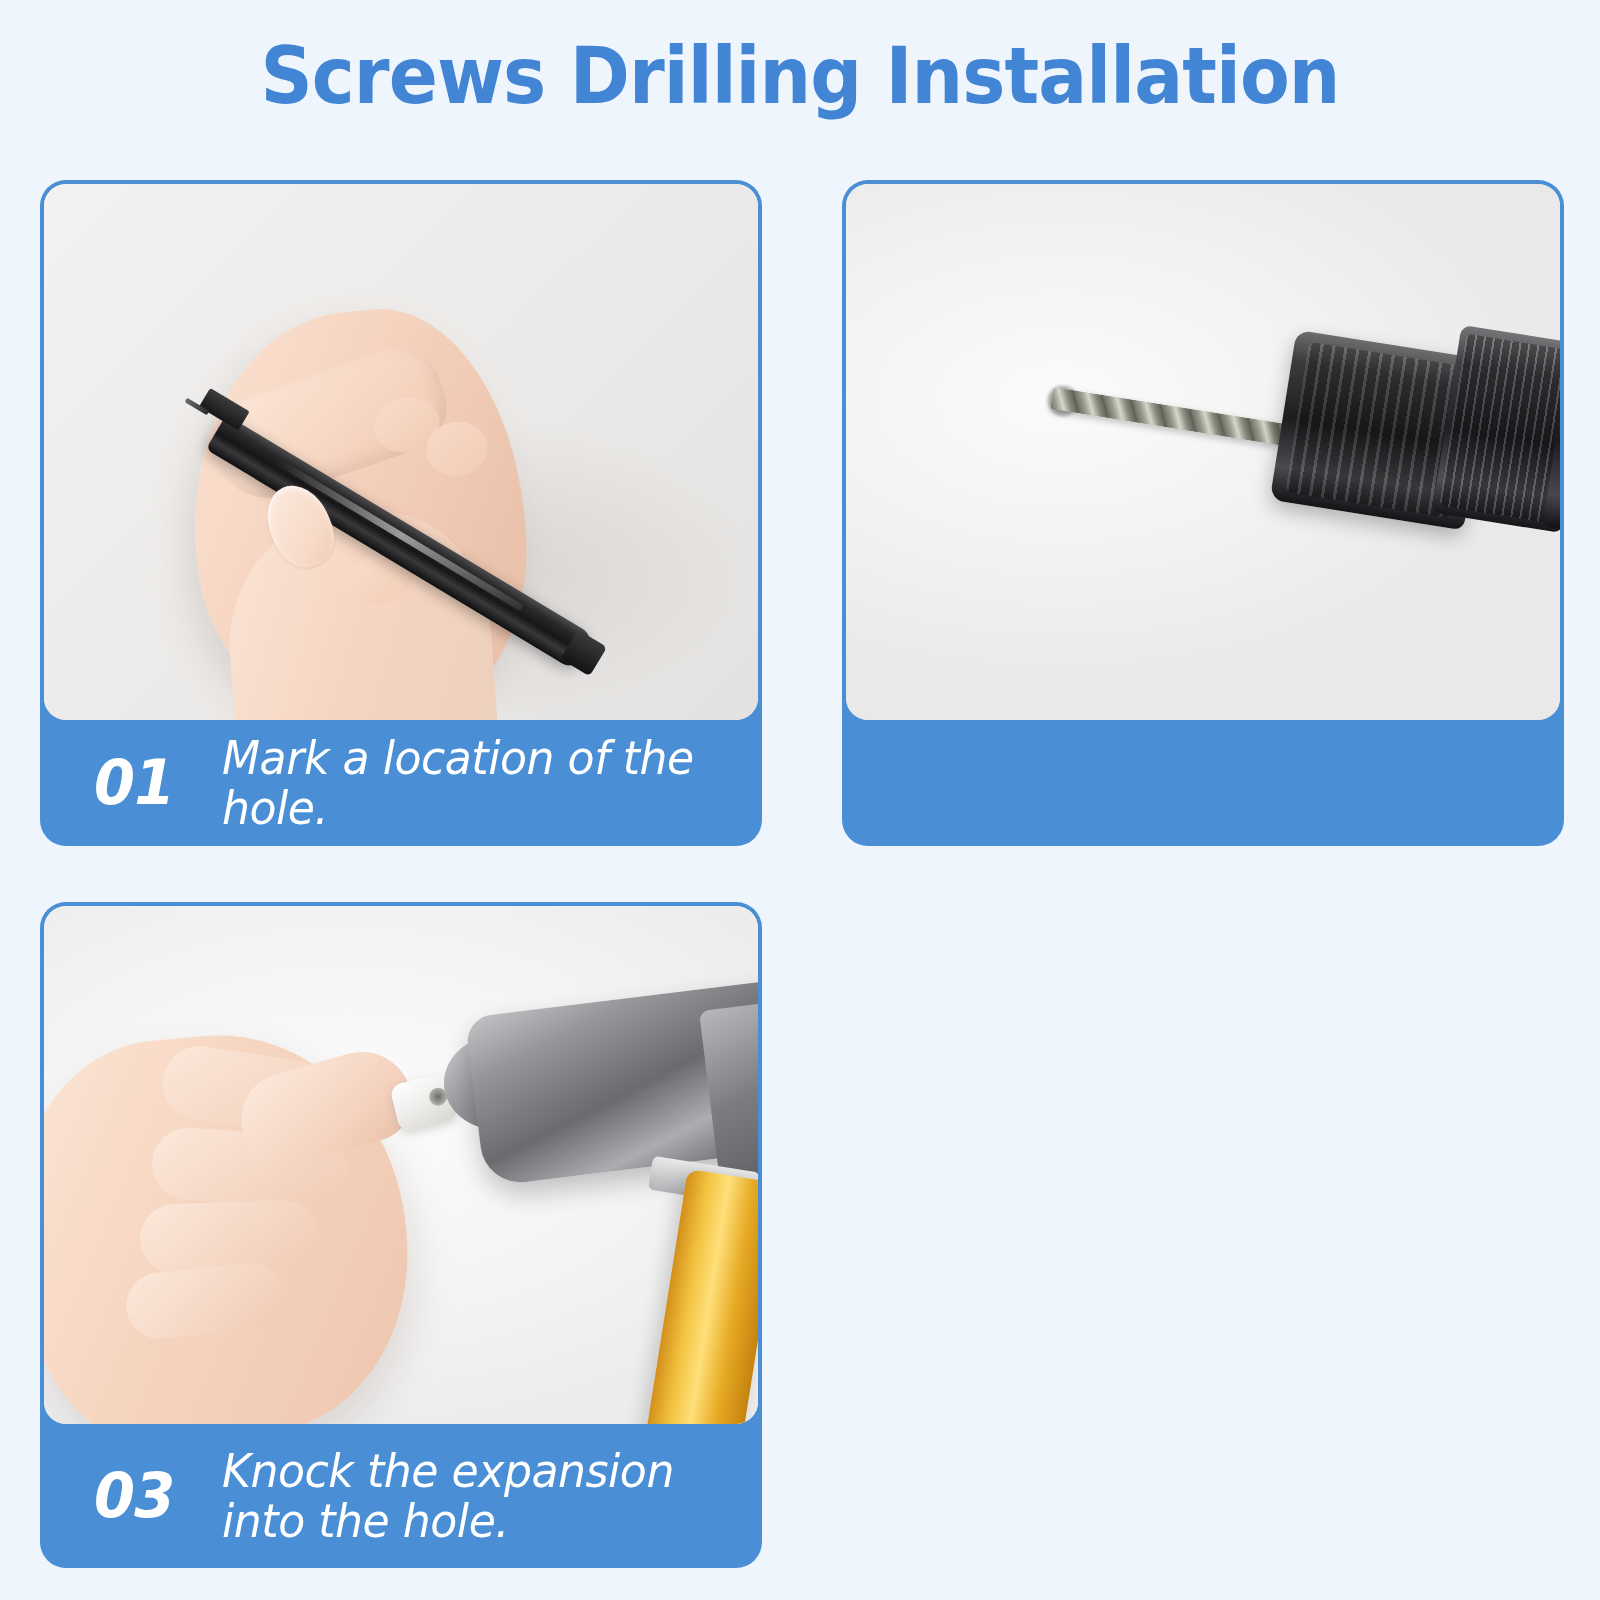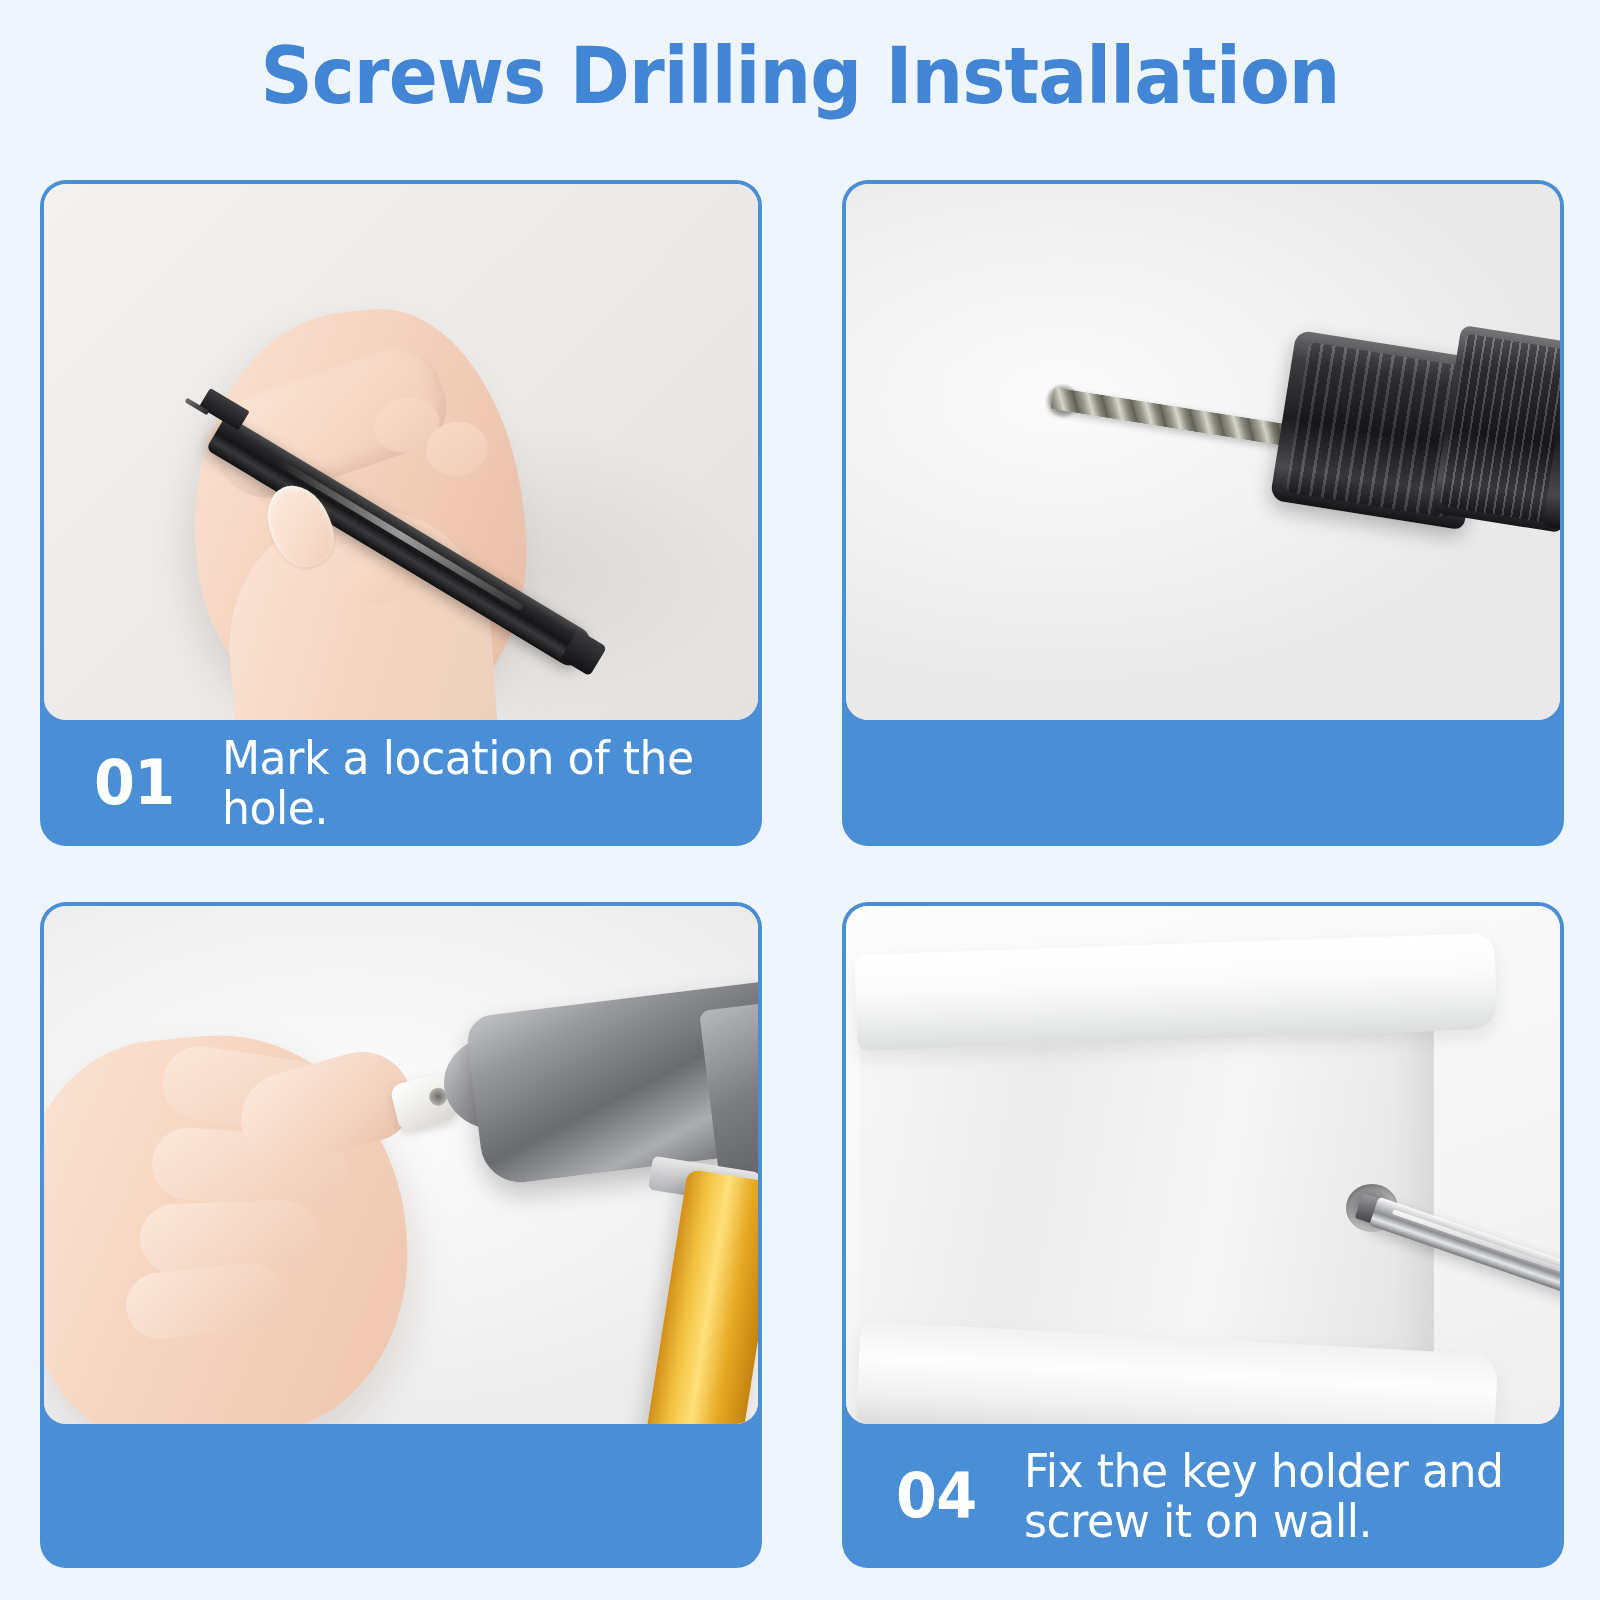--- a/index.html
+++ b/index.html
@@ -41,20 +41,21 @@
 
   
   .panel{
     position:relative;
     background:#4a8fd6;
     border-radius:26px;
     box-sizing:border-box;
     overflow:hidden;
     display:flex;
     flex-direction:column;
+    font-style:italic;
   }
   .photo{
     position:relative;
     height:536px;
     margin:4px 4px 0 4px;
     border-radius:22px 22px 22px 22px;
     overflow:hidden;
     background:#efeeec;
   }
   .panel.tall .photo{height:518px;}
@@ -456,31 +457,20 @@
       <div class="finger3c"></div>
       <div class="finger3d"></div>
       <div class="thumb3"></div>
       <div class="anchor3"></div>
       <div class="hammerpeen3"></div>
       <div class="hammerhead3"></div>
       <div class="hammerclaw3"></div>
       <div class="handle3-ferrule"></div>
       <div class="handle3"></div>
     </div>
-  </div>
-
-  <div class="panel tall">
-    <div class="photo">
-      <div class="scene4"></div>
-      <div class="bracket-back4"></div>
-      <div class="bracket-top4"></div>
-      <div class="bracket-bot4"></div>
-      <div class="screwhole4"></div>
-      <div class="sdtip4"></div>
-      <div class="screwdriver4"></div>
-    </div>
     <div class="caption">
-      <div class="step-num">04</div>
-      <div class="step-text">Fix the key holder and screw it on wall.</div>
+      <div class="step-num">03</div>
+      <div class="step-text">Knock the expansion into the hole.</div>
     </div>
   </div>
 
+
 </div>
 
 </body></html>

